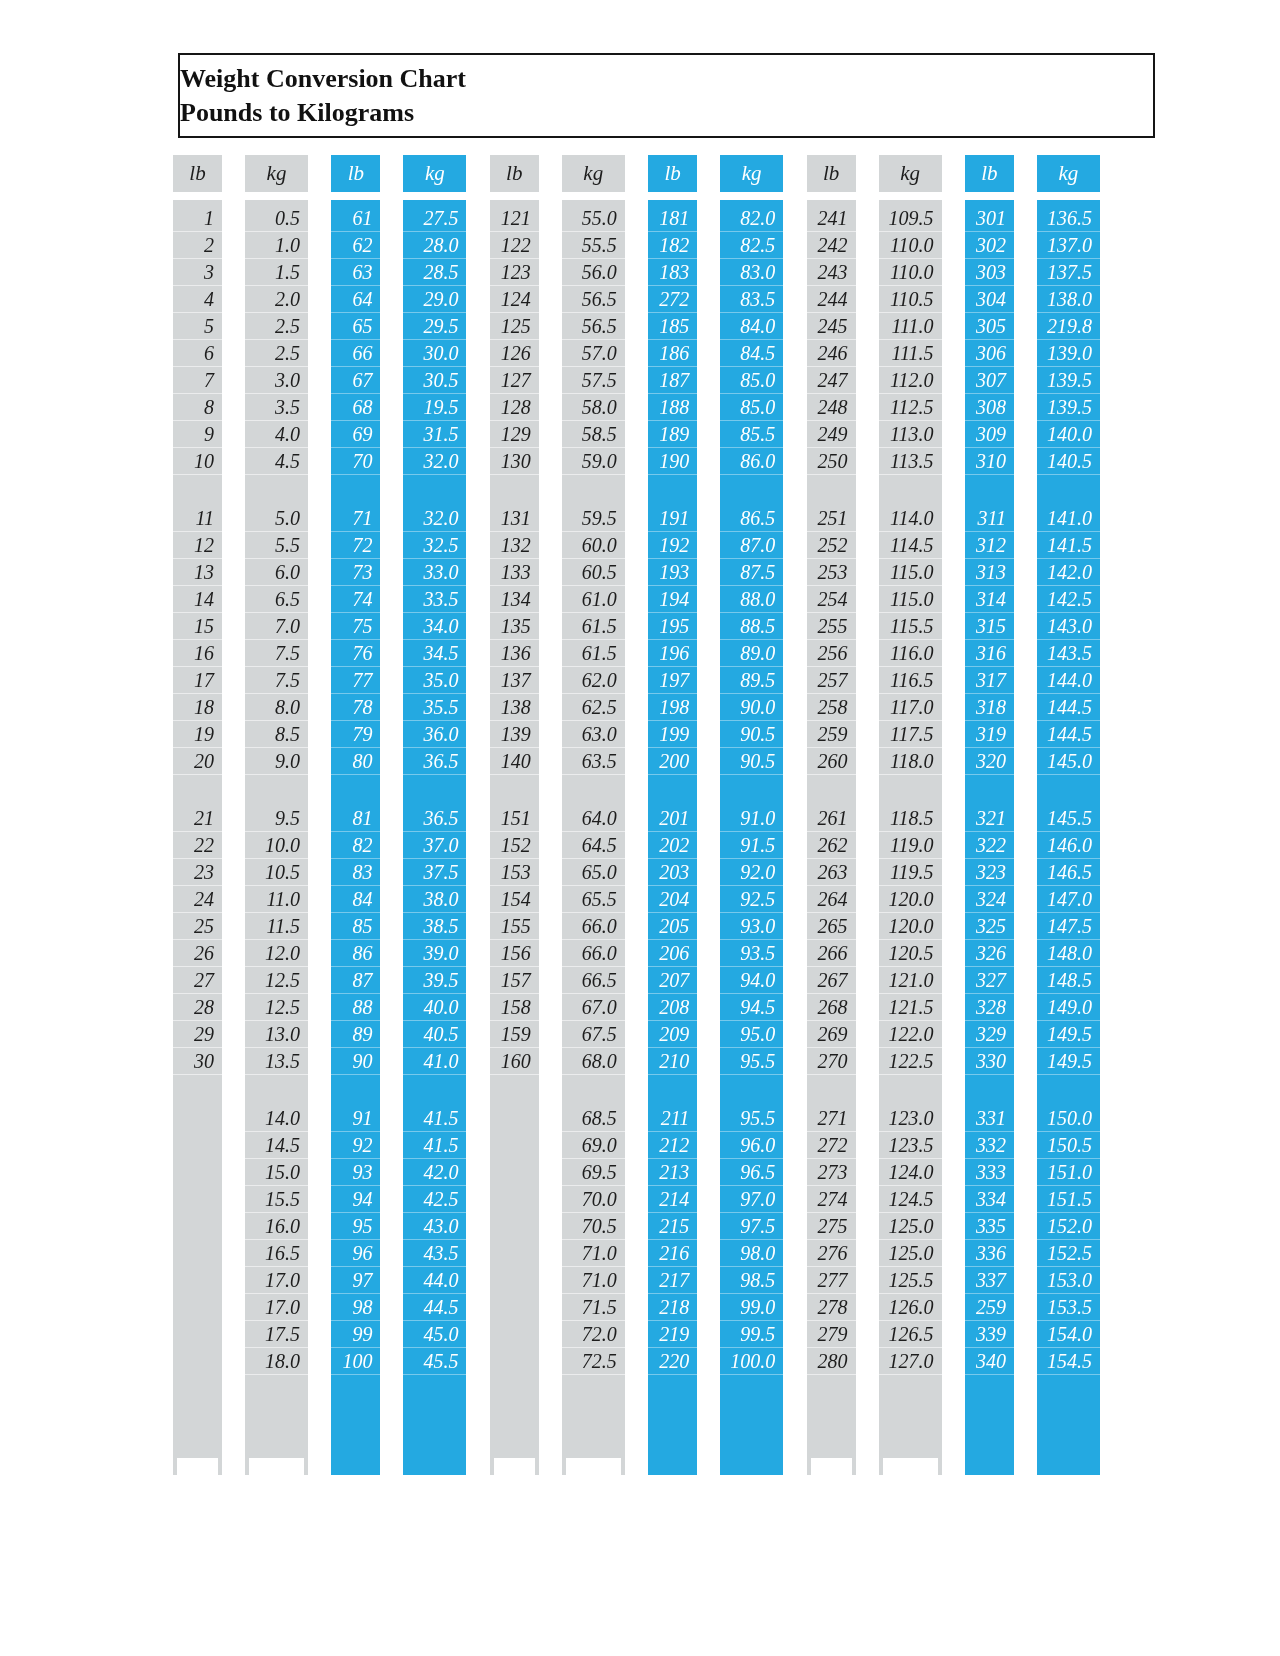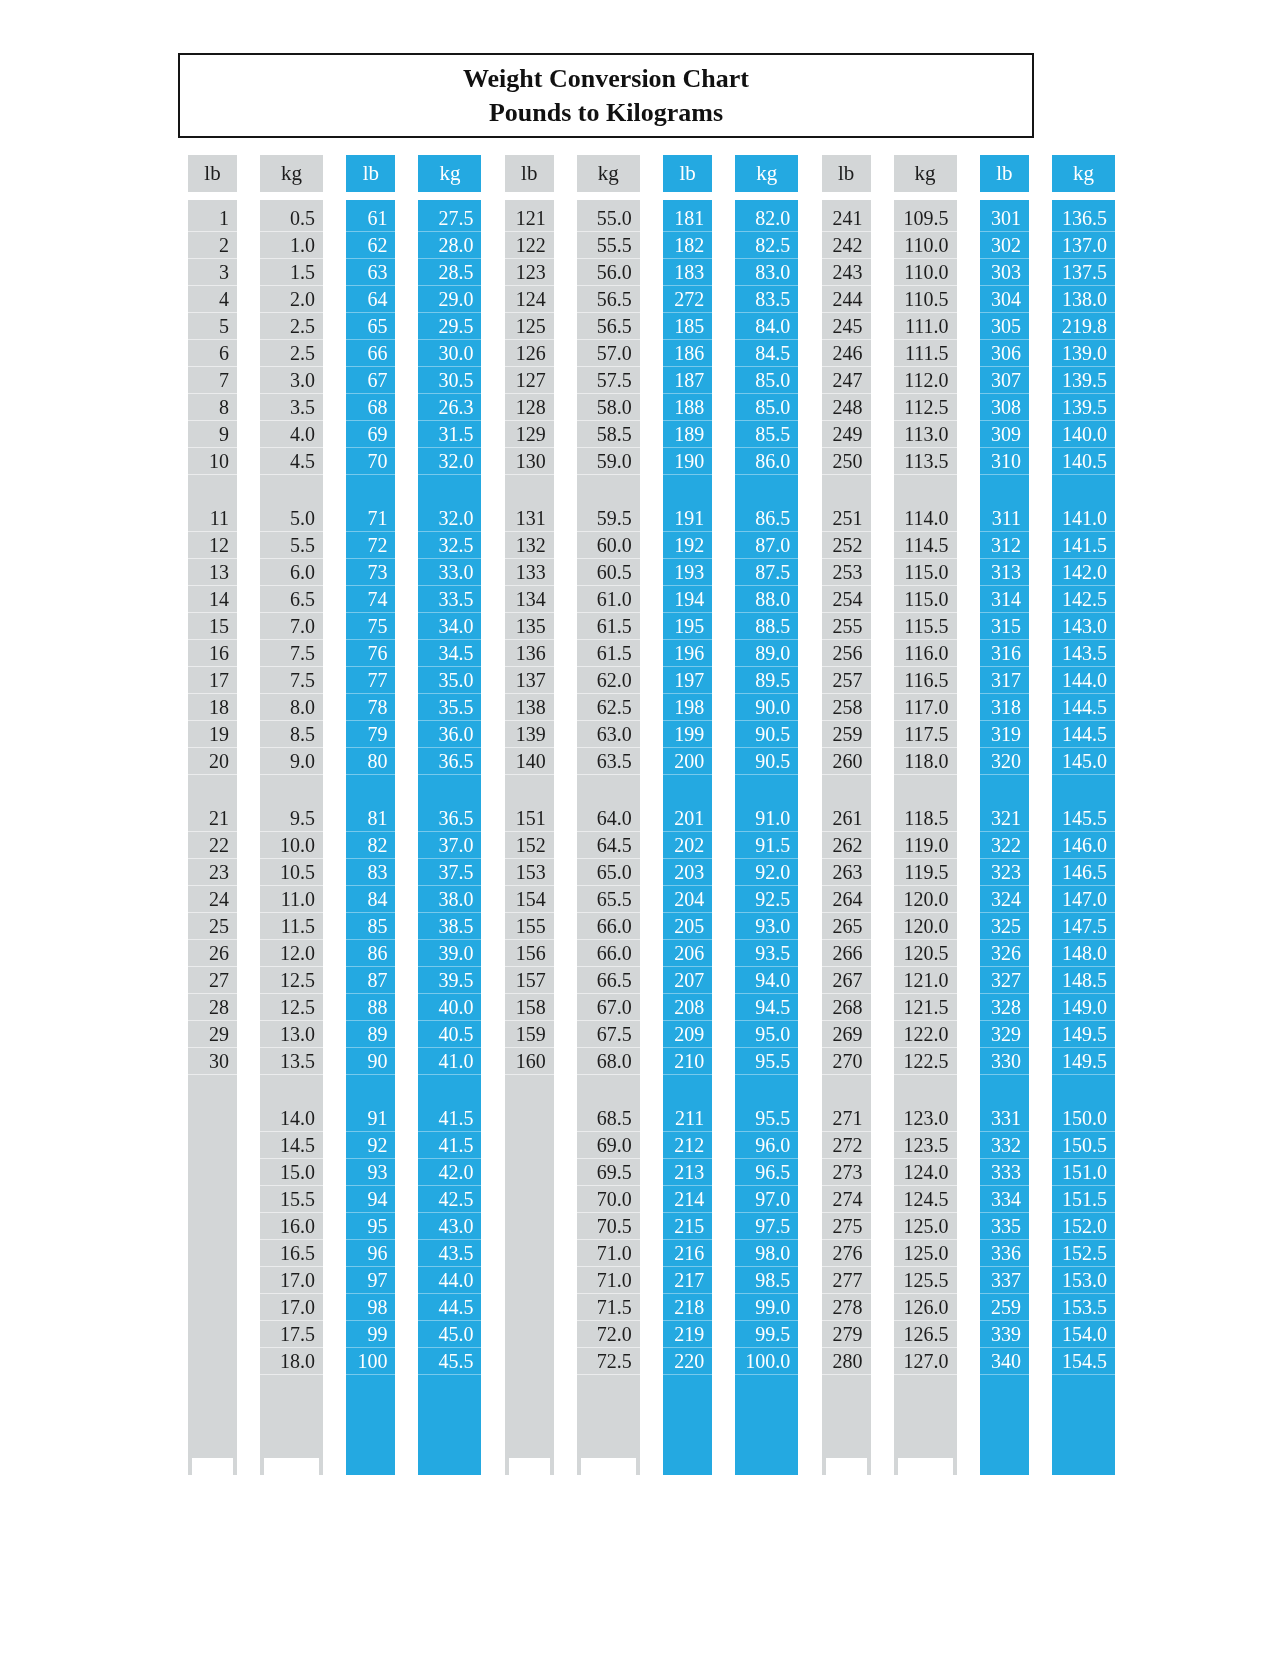--- a/index.html
+++ b/index.html
@@ -4,29 +4,29 @@
 <style>
   html,body{margin:0;padding:0;background:#fff;}
   .page{
     position:relative;
     width:1280px;height:1656px;
     background:#fff;
     font-family:"Liberation Serif", serif;
     overflow:hidden;
   }
   .title-box{
-    position:absolute;left:178px;top:53px;width:856px;height:85px;
+    position:absolute;left:178px;top:53px;width:977px;height:85px;
     box-sizing:border-box;border:2px solid #151515;
-    text-align:center;color:#111;
+    color:#111;
     font-weight:bold;font-size:26px;line-height:34px;
     padding-top:7px;
   }
   .table{
-    position:absolute;left:188px;top:155px;width:927px;height:1320px;
-    display:flex;justify-content:space-between;
+    position:absolute;left:173px;top:155px;width:927px;height:1320px;
+    display:flex;justify-content:space-between;font-style:italic;
   }
   .pair{display:flex;gap:13px;}
   .strip{display:flex;flex-direction:column;}
   .strip.lb{width:49px;}
   .strip.kg{width:63px;margin-left:10px;}
   .hdr{
     height:37px;margin-bottom:8px;flex:0 0 37px;
     display:flex;align-items:center;justify-content:center;
     font-size:21px;
   }
@@ -212,21 +212,21 @@
           <div class="hdr">kg</div>
           <div class="body">
             <div class="block">
               <div class="row">27.5</div>
               <div class="row">28.0</div>
               <div class="row">28.5</div>
               <div class="row">29.0</div>
               <div class="row">29.5</div>
               <div class="row">30.0</div>
               <div class="row">30.5</div>
-              <div class="row">26.3</div>
+              <div class="row">19.5</div>
               <div class="row">31.5</div>
               <div class="row">32.0</div>
             </div>
             <div class="block">
               <div class="row">32.0</div>
               <div class="row">32.5</div>
               <div class="row">33.0</div>
               <div class="row">33.5</div>
               <div class="row">34.0</div>
               <div class="row">34.5</div>

